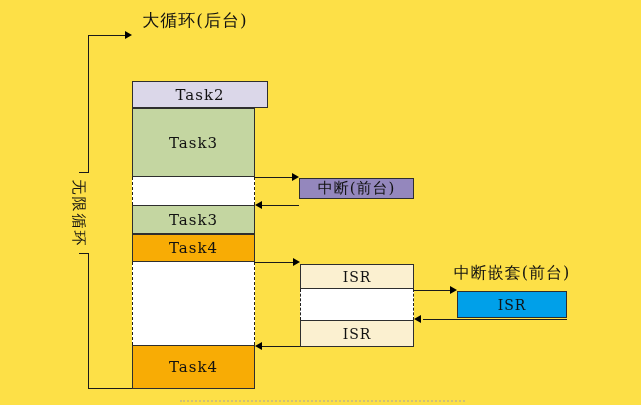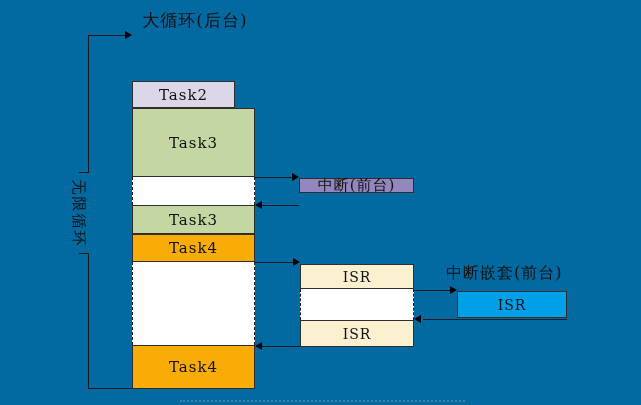--- a/index.html
+++ b/index.html
@@ -1,23 +1,23 @@
 <!DOCTYPE html>
 <html><head>
 <meta charset="utf-8">
 <style>
   html,body{margin:0;padding:0;background:#fff;}
   #canvas{
-    position:relative;width:641px;height:405px;background:#0369a1;overflow:hidden;
+    position:relative;width:641px;height:405px;background:#fde047;overflow:hidden;
     font-family:"DejaVu Serif","Liberation Serif",serif;color:#111;
   }
   .abs{position:absolute;}
   
   .title{font-size:17px;letter-spacing:1px;text-align:center;white-space:nowrap;}
-  .nested-title{font-size:16px;letter-spacing:1px;white-space:nowrap;}
+  .nested-title{font-size:16px;letter-spacing:1px;text-align:center;white-space:nowrap;}
   .rot-label{
     font-size:15px;letter-spacing:2px;text-align:center;white-space:nowrap;
     transform:rotate(90deg);transform-origin:50% 50%;
   }
   
   .box{
     box-sizing:border-box;border:1px solid #2e2e2e;
     display:flex;align-items:center;justify-content:center;
     font-size:15px;letter-spacing:1px;
   }
@@ -52,39 +52,39 @@
 
   <div class="abs hline" style="left:88px;top:35px;width:38px;"></div>
   <div class="abs ah-right" style="left:125px;top:31px;"></div>
   <div class="abs vline" style="left:88px;top:35px;height:137px;"></div>
   <div class="abs tick" style="left:79px;top:172px;"></div>
   <div class="abs rot-label" style="left:47px;top:205px;width:66px;height:15px;">无限循环</div>
   <div class="abs tick" style="left:79px;top:253px;"></div>
   <div class="abs vline" style="left:88px;top:253px;height:136px;"></div>
   <div class="abs hline" style="left:88px;top:388px;width:44px;"></div>
 
-  <div class="abs box" style="left: 132px; top: 81px; width: 103px; height: 27px; background-color: rgb(219, 215, 233);">
+  <div class="abs box" style="left: 132px; top: 81px; width: 136px; height: 27px; background-color: rgb(219, 215, 233);">
     <span>Task2</span>
   </div>
   <div class="abs box" style="left: 132px; top: 108px; width: 123px; height: 69px; background-color: rgb(196, 214, 161);">
     <span>Task3</span>
   </div>
   <div class="abs gap" style="left:132px;top:177px;width:123px;height:28px;"></div>
   <div class="abs box" style="left: 132px; top: 205px; width: 123px; height: 29px; background-color: rgb(196, 214, 161);">
     <span>Task3</span>
   </div>
   <div class="abs box" style="left: 132px; top: 234px; width: 123px; height: 28px; background-color: rgb(248, 172, 5);">
     <span>Task4</span>
   </div>
   <div class="abs gap" style="left:132px;top:262px;width:123px;height:83px;"></div>
   <div class="abs box" style="left: 132px; top: 345px; width: 123px; height: 44px; background-color: rgb(248, 172, 5);">
     <span>Task4</span>
   </div>
 
-  <div class="abs box" style="left: 299px; top: 178px; width: 115px; height: 15px; background-color: rgb(148, 135, 189);">
+  <div class="abs box" style="left: 299px; top: 178px; width: 115px; height: 21px; background-color: rgb(148, 135, 189);">
     <span>中断(前台)</span>
   </div>
 
   <div class="abs box" style="left: 300px; top: 264px; width: 114px; height: 25px; font-size: 14px; background-color: rgb(251, 240, 208);">
     <span>ISR</span>
   </div>
   <div class="abs gap" style="left:300px;top:289px;width:114px;height:31px;"></div>
   <div class="abs box" style="left: 300px; top: 320px; width: 114px; height: 27px; font-size: 14px; background-color: rgb(251, 240, 208);">
     <span>ISR</span>
   </div>

